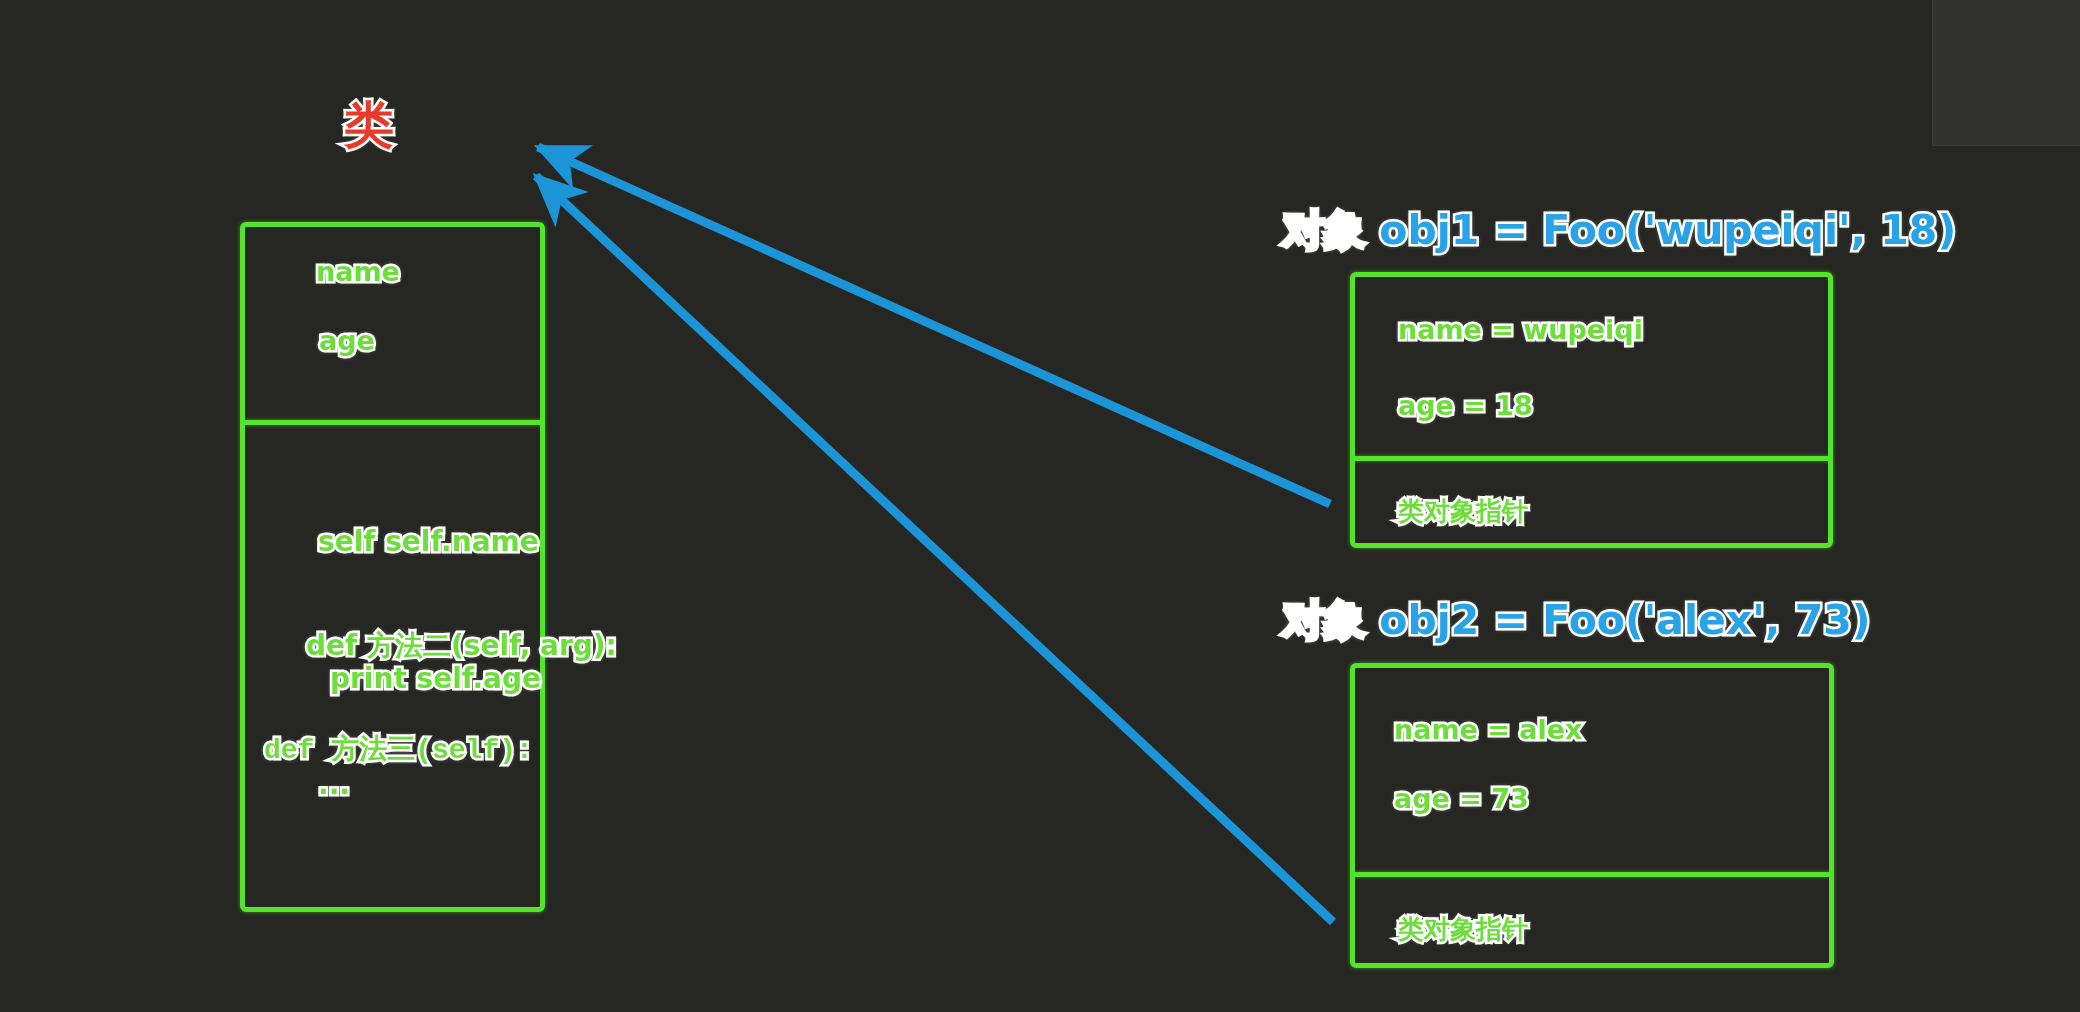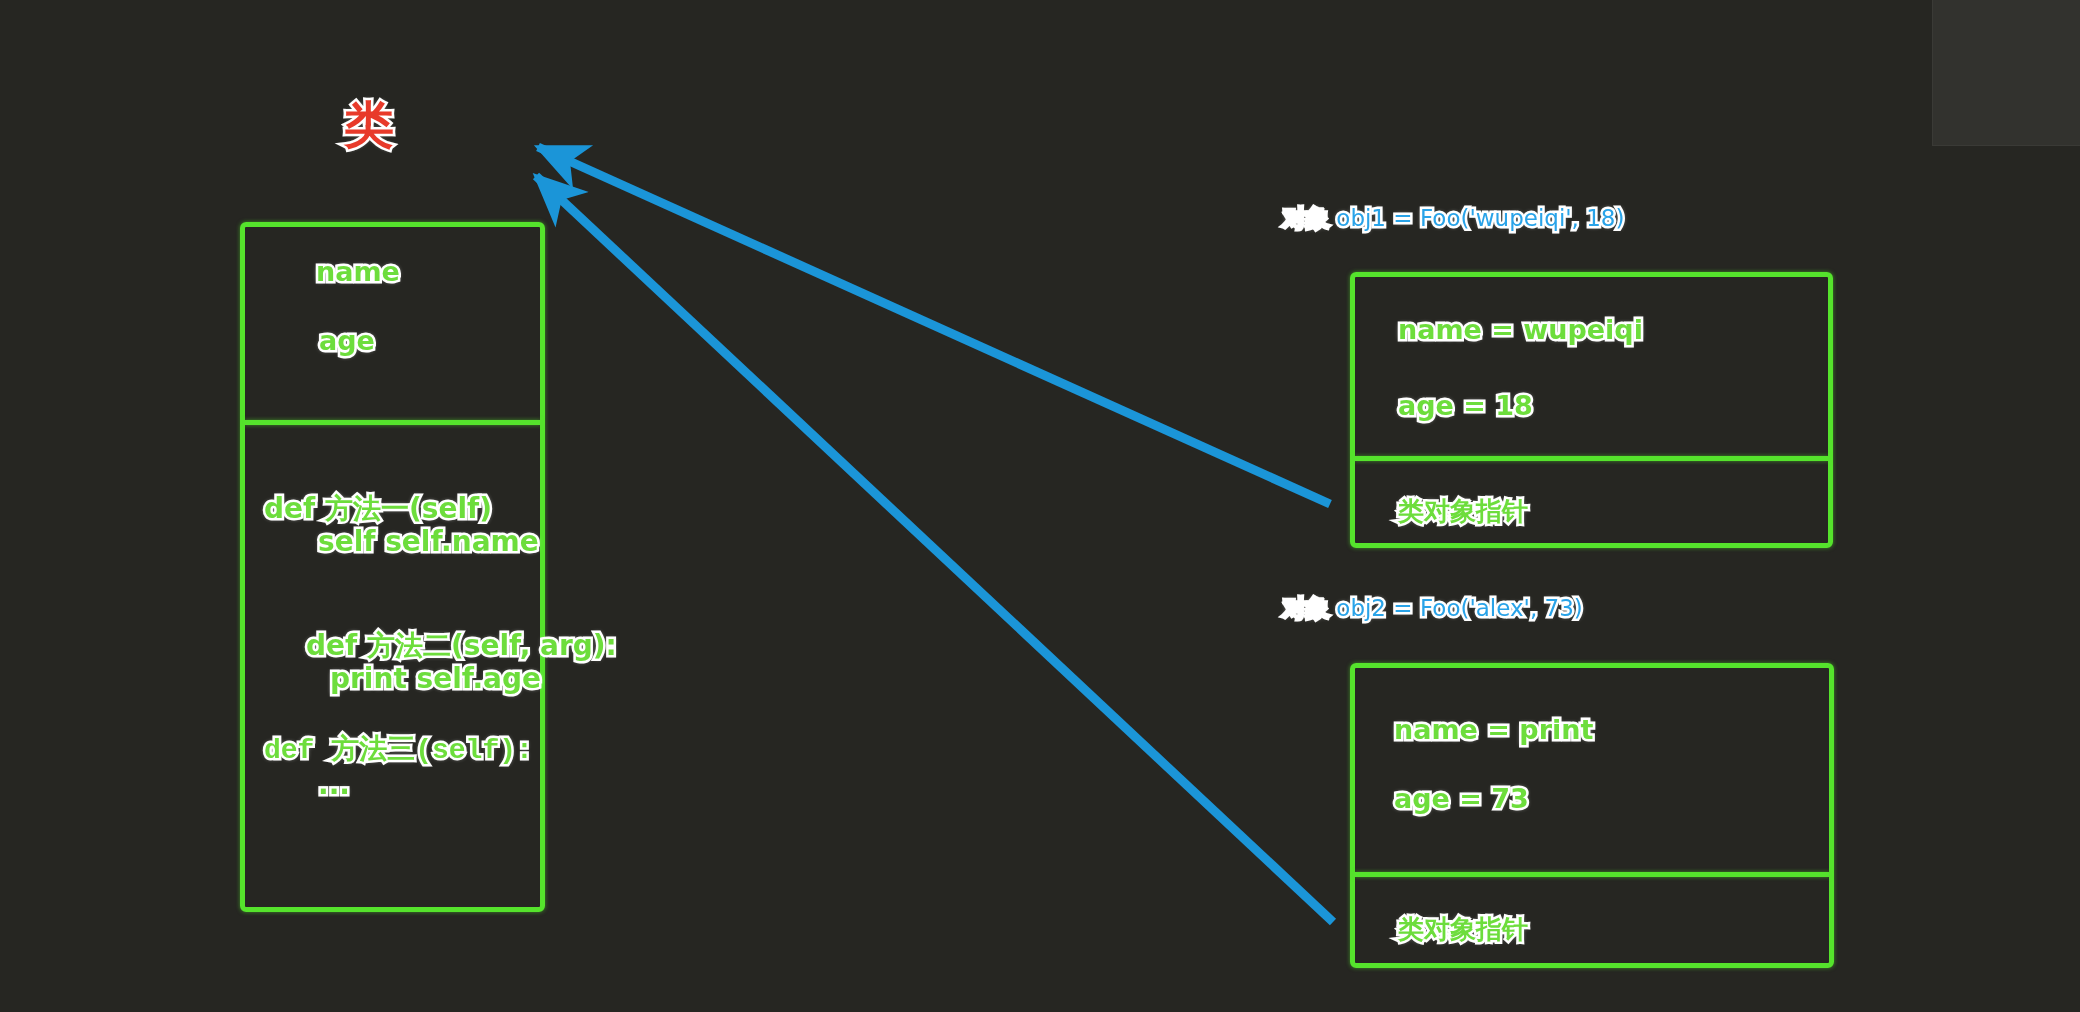--- a/index.html
+++ b/index.html
@@ -45,23 +45,23 @@
     font-weight:bold;
     -webkit-text-stroke:5px #ffffff;
     paint-order:stroke fill;
     text-shadow:0 0 2px #ffffff, 0 0 5px #ffffff;
     white-space:nowrap;
     position:absolute;
   }
 
   .hdr-txt {
     position:absolute;
-    font-weight:normal;
+    font-weight:bold;
     white-space:nowrap;
-    font-size:23px;
+    font-size:41px;
     -webkit-text-stroke:5px #ffffff;
     paint-order:stroke fill;
     text-shadow:0 0 2px #ffffff, 0 0 5px #ffffff;
   }
   .hdr-txt .w { color:#ffffff; }
   .hdr-txt .b { color:#29a3e8; }
 
   
   .gbox {
     position:absolute;
@@ -92,21 +92,20 @@
 
   <div class="lbl-class">类</div>
 
   <div class="gbox" style="left:240px; top:222px; width:305px; height:690px;"></div>
 
   <div class="green-txt" style="left:316px; top:256px; font-size:27px;">name</div>
   <div class="green-txt" style="left:319px; top:325px; font-size:27px;">age</div>
 
   <div class="gdiv" style="left:244px; top:420px; width:297px;"></div>
 
-  <div class="green-txt" style="left:264px; top:490px; font-size:28px;">def  方法一(self)</div>
   <div class="green-txt" style="left:318px; top:525px; font-size:28px;">self self.name</div>
 
   <div class="green-txt" style="left:262px; top:627px; font-size:28px;margin-left:44px;">def 方法二(self, arg):</div>
   <div class="green-txt" style="left:330px; top:662px; font-size:28px;">print self.age</div>
 
   <div class="green-txt" style="left:264px; top:730px; font-size:28px;font-family:Liberation Mono, monospace;">def  方法三(self):</div>
   <div class="green-txt" style="left:318px; top:768px; font-size:28px;">...</div>
 
   <div class="hdr-txt" style="left:1283px; top:203px;">
     <span class="w">对象 </span><span class="b">obj1 = Foo('wupeiqi', 18)</span>
@@ -120,21 +119,21 @@
   <div class="gdiv" style="left:1354px; top:456px; width:475px;"></div>
 
   <div class="green-txt" style="left:1398px; top:494px; font-size:26px;">类对象指针</div>
 
   <div class="hdr-txt" style="left:1283px; top:593px;">
     <span class="w">对象 </span><span class="b">obj2 = Foo('alex', 73)</span>
   </div>
 
   <div class="gbox" style="left:1350px; top:663px; width:484px; height:305px;"></div>
 
-  <div class="green-txt" style="left:1394px; top:714px; font-size:27px;">name = print</div>
+  <div class="green-txt" style="left:1394px; top:714px; font-size:27px;">name = alex</div>
   <div class="green-txt" style="left:1394px; top:783px; font-size:27px;text-align:right;">age = 73</div>
 
   <div class="gdiv" style="left:1354px; top:872px; width:476px;"></div>
 
   <div class="green-txt" style="left:1398px; top:912px; font-size:26px;">类对象指针</div>
 
   <svg class="arrows" viewBox="0 0 2080 1012">
     <defs>
       <marker id="ahead" markerWidth="7" markerHeight="7" refX="5.5" refY="3" orient="auto" markerUnits="strokeWidth">
         <path d="M6,3 L0,0.3 L1.6,3 L0,5.7 Z" fill="#1b95d8"></path>

